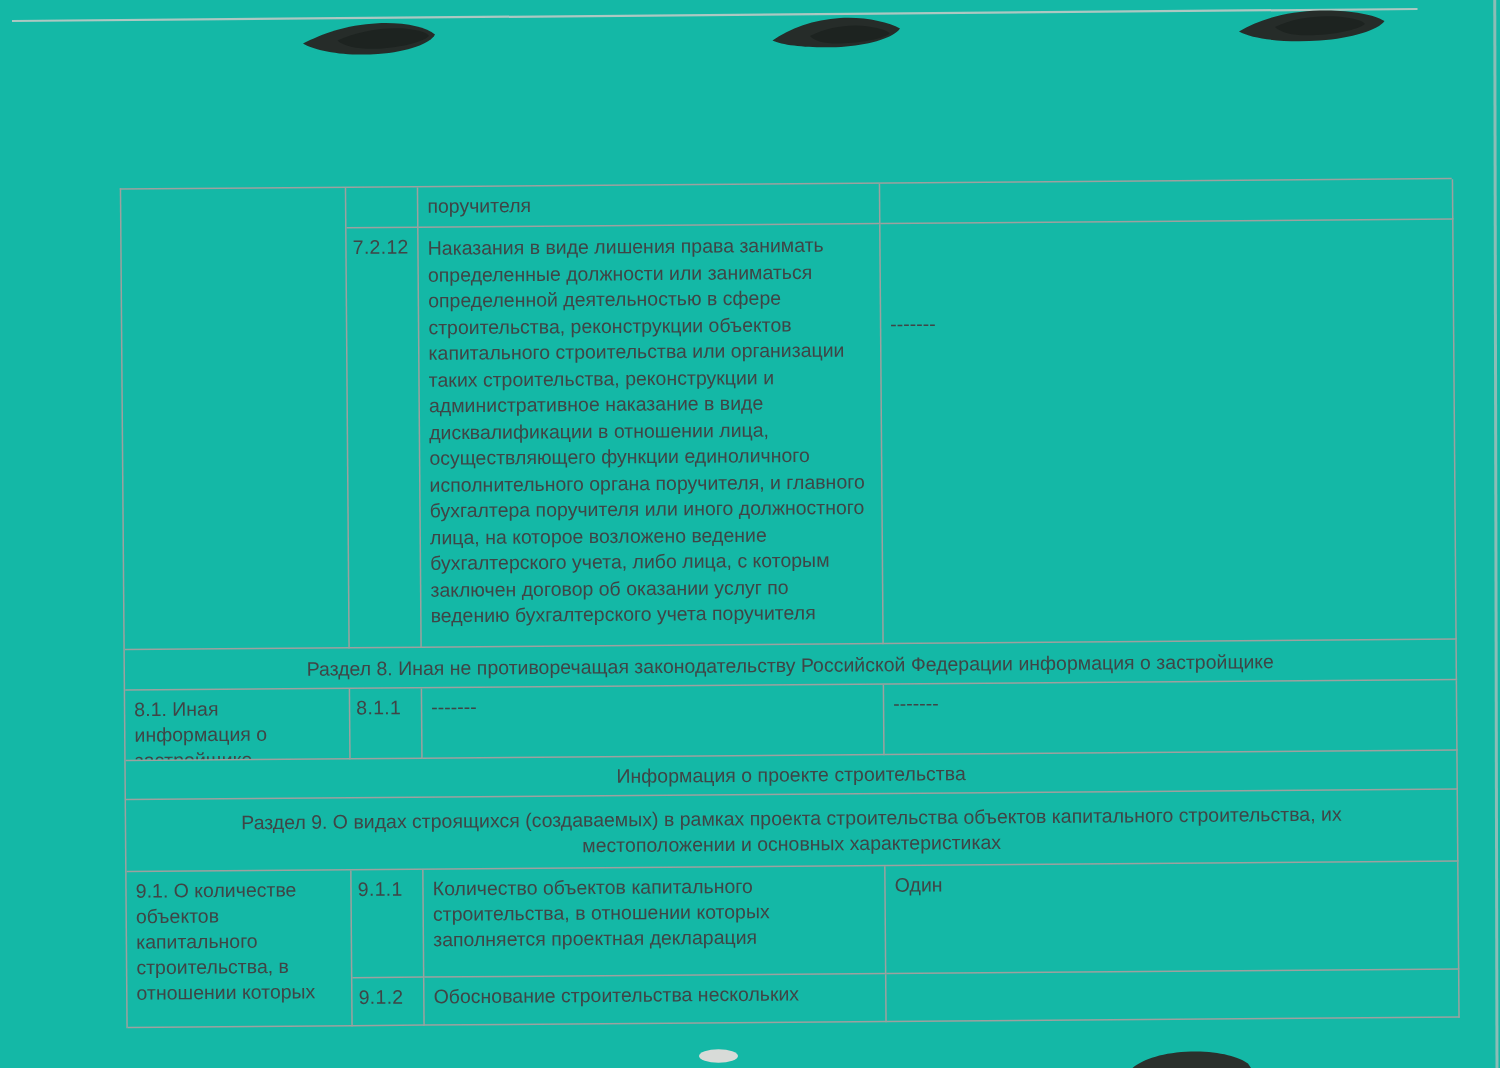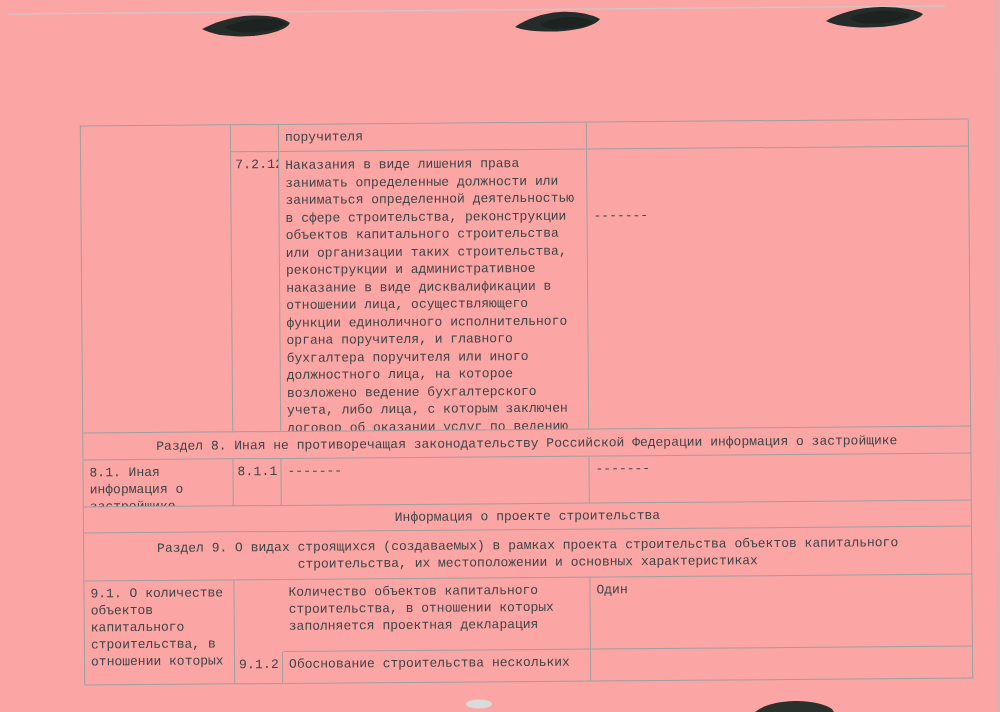--- a/index.html
+++ b/index.html
@@ -1,20 +1,20 @@
 <!DOCTYPE html>
 <html><head>
 <meta charset="utf-8">
 <style>
   * { margin:0; padding:0; box-sizing:border-box; }
   html,body { background:#e8e8e8; }
   .page {
     position:relative; width:1000px; height:712px;
-    background:#fca5a5; overflow:hidden;
-    font-family:Liberation Mono, monospace;
+    background:#14b8a6; overflow:hidden;
+    font-family:Liberation Sans, sans-serif;
     color:#3f4546;
   }
   .artifact-layer { position:absolute; left:0; top:0; width:1000px; height:712px; pointer-events:none; }
   .tbl-wrap { position:absolute; left:82px; top:122px; transform:rotate(-0.45deg); transform-origin:50% 50%; }
   .tbl {
     display:grid;
     grid-template-columns:150px 48px 308px 382px;
     grid-template-rows:27px 280px 27px 47px 26px 48px 72px 32px;
     border-top:1px solid #9da19f;
     border-left:1px solid #9da19f;
@@ -82,20 +82,21 @@
       <div class="cell r4c1">8.1. Иная информация о застройщике</div>
       <div class="cell num r4c2">8.1.1</div>
       <div class="cell r4c3">-------</div>
       <div class="cell r4c4">-------</div>
 
       <div class="cell hdr r5">Информация о проекте строительства</div>
 
       <div class="cell hdr r6">Раздел 9. О видах строящихся (создаваемых) в рамках проекта строительства объектов капитального строительства, их местоположении и основных характеристиках</div>
 
       <div class="cell span-r78">9.1. О количестве объектов капитального строительства, в отношении которых</div>
+      <div class="cell num r7c2">9.1.1</div>
       <div class="cell r7c3">Количество объектов капитального строительства, в отношении которых заполняется проектная декларация</div>
       <div class="cell r7c4">Один</div>
 
       <div class="cell num r8c2">9.1.2</div>
       <div class="cell r8c3">Обоснование строительства нескольких</div>
       <div class="cell r8c4"></div>
 
     </div>
   </div>
 </div>

